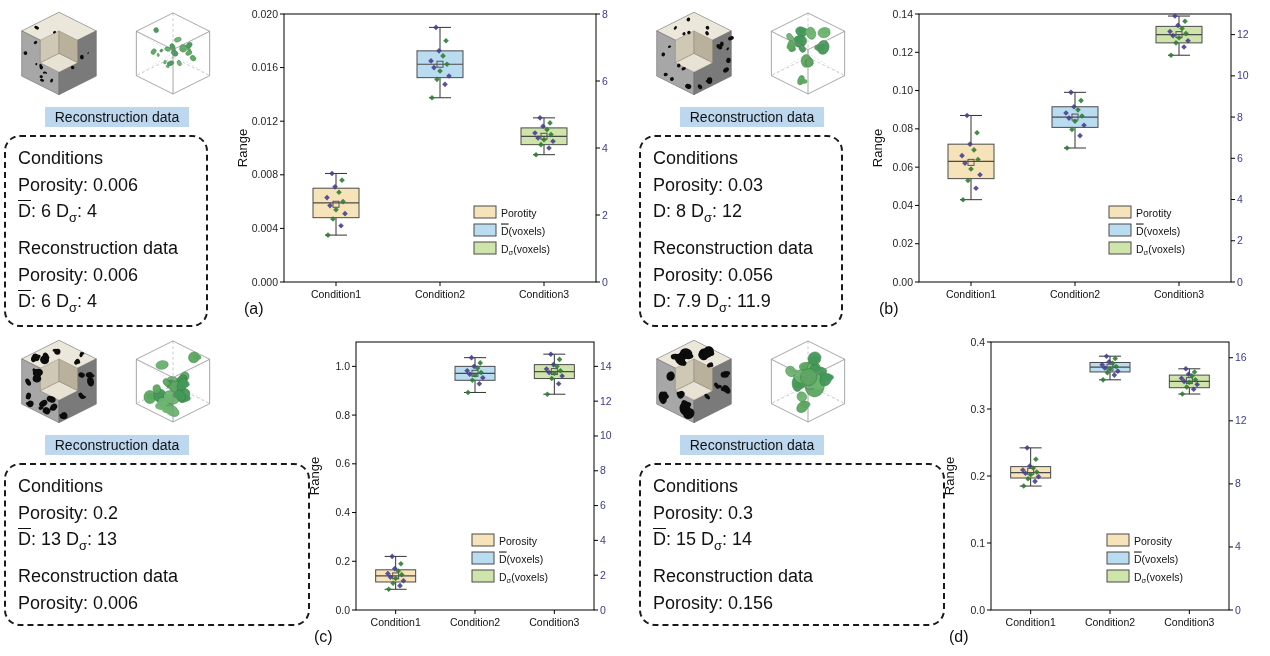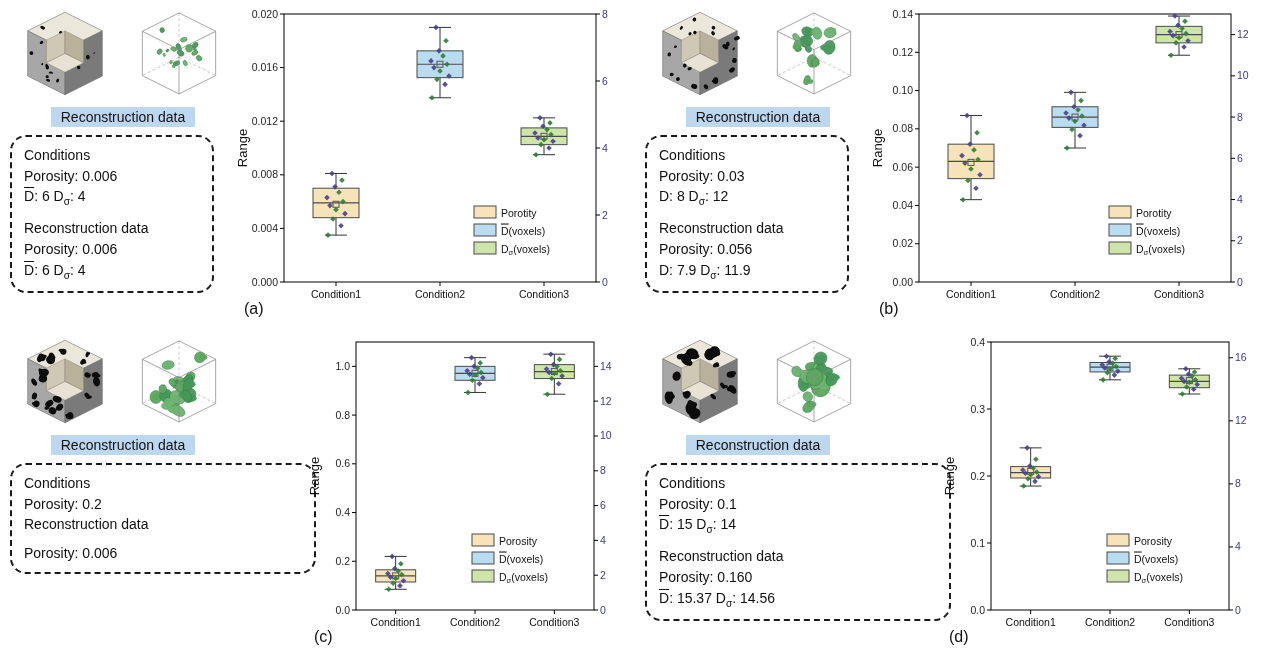--- a/index.html
+++ b/index.html
@@ -1,24 +1,24 @@
 <!DOCTYPE html>
 <html><head>
 <meta charset="utf-8">
 <style>
   html,body{margin:0;padding:0;background:#fff;}
   body{width:1270px;height:656px;font-family:"Liberation Sans",sans-serif;color:#111;overflow:hidden;}
   svg{font-family:"Liberation Sans",sans-serif;}
   .figure{display:grid;grid-template-columns:635px 635px;grid-template-rows:328px 328px;width:1270px;height:656px;}
   .panel{position:relative;overflow:hidden;}
-  .left-col{position:absolute;left:10px;top:4px;width:226px;}
+  .left-col{position:absolute;left:4px;top:4px;width:226px;}
   .cubes{display:flex;gap:5px;align-items:flex-start;}
   .cube-svg{display:block;}
   .recon-label{background:#bdd7ee;font-size:14px;padding:2px 10px;width:max-content;margin:6px auto 8px;}
-  .cond-box{border:2.2px dashed #1a1a1a;border-radius:16px;padding:8px 12px;font-size:14px;line-height:1.48;background:#fff;}
+  .cond-box{border:2.2px dashed #1a1a1a;border-radius:16px;padding:8px 12px;font-size:18px;line-height:1.48;background:#fff;}
   .panel:nth-child(1) .cond-box,.panel:nth-child(2) .cond-box{width:176px;}
   .panel:nth-child(3) .cond-box,.panel:nth-child(4) .cond-box{width:278px;}
   .cond-line{white-space:nowrap;}
   .cond-box .cond-line:nth-child(4){margin-top:8px;}
   .ov{text-decoration:overline;}
   sub{font-size:0.72em;}
   .plot-wrap{position:absolute;top:4px;}
   .panel:nth-child(1) .plot-wrap,.panel:nth-child(2) .plot-wrap{left:234px;}
   .panel:nth-child(3) .plot-wrap,.panel:nth-child(4) .plot-wrap{left:306px;}
   .panel-tag{position:absolute;bottom:10px;font-size:16px;color:#111;}
@@ -485,20 +485,21 @@
             <line x1="56" y1="46" x2="56" y2="92" stroke="#8c8c8c" stroke-width="0.8" fill="none"></line>
             <line x1="94" y1="27" x2="94" y2="73" stroke="#8c8c8c" stroke-width="0.8" fill="none"></line>
             <line x1="18" y1="73" x2="56" y2="92" stroke="#8c8c8c" stroke-width="0.8" fill="none"></line>
             <line x1="56" y1="92" x2="94" y2="73" stroke="#8c8c8c" stroke-width="0.8" fill="none"></line>
           </svg>
       </div>
       <div class="recon-label">Reconstruction data</div>
       <div class="cond-box" id="cond-2">
           <div class="cond-line">Conditions</div>
           <div class="cond-line">Porosity: 0.2</div>
+          <div class="cond-line"><span class="ov">D</span>: 13 D<sub>σ</sub>: 13</div>
           <div class="cond-line">Reconstruction data</div>
           <div class="cond-line">Porosity: 0.006</div>
         </div>
     </div>
     <div class="plot-wrap">
       <svg class="chart-svg" id="chart-2" viewBox="0 0 324 308" width="324" height="308">
           <rect x="50" y="10" width="238" height="268" fill="none" stroke="#000" stroke-width="1"></rect>
           <line x1="46" y1="278" x2="50" y2="278" stroke="#000" stroke-width="1"></line>
           <text x="44" y="281.5" text-anchor="end" font-size="10.5" fill="#1f1f1f"><tspan>0.0</tspan></text>
           <line x1="46" y1="229.27272727272725" x2="50" y2="229.27272727272725" stroke="#000" stroke-width="1"></line>
@@ -691,25 +692,24 @@
             <line x1="18" y1="27" x2="18" y2="73" stroke="#8c8c8c" stroke-width="0.8" fill="none"></line>
             <line x1="56" y1="46" x2="56" y2="92" stroke="#8c8c8c" stroke-width="0.8" fill="none"></line>
             <line x1="94" y1="27" x2="94" y2="73" stroke="#8c8c8c" stroke-width="0.8" fill="none"></line>
             <line x1="18" y1="73" x2="56" y2="92" stroke="#8c8c8c" stroke-width="0.8" fill="none"></line>
             <line x1="56" y1="92" x2="94" y2="73" stroke="#8c8c8c" stroke-width="0.8" fill="none"></line>
           </svg>
       </div>
       <div class="recon-label">Reconstruction data</div>
       <div class="cond-box" id="cond-3">
           <div class="cond-line">Conditions</div>
-          <div class="cond-line">Porosity: 0.1</div>
+          <div class="cond-line">Porosity: 0.3</div>
           <div class="cond-line"><span class="ov">D</span>: 15 D<sub>σ</sub>: 14</div>
           <div class="cond-line">Reconstruction data</div>
-          <div class="cond-line">Porosity: 0.160</div>
-          <div class="cond-line"><span class="ov">D</span>: 15.37 D<sub>σ</sub>: 14.56</div>
+          <div class="cond-line">Porosity: 0.156</div>
         </div>
     </div>
     <div class="plot-wrap">
       <svg class="chart-svg" id="chart-3" viewBox="0 0 324 308" width="324" height="308">
           <rect x="50" y="10" width="238" height="268" fill="none" stroke="#000" stroke-width="1"></rect>
           <line x1="46" y1="278" x2="50" y2="278" stroke="#000" stroke-width="1"></line>
           <text x="44" y="281.5" text-anchor="end" font-size="10.5" fill="#1f1f1f"><tspan>0.0</tspan></text>
           <line x1="46" y1="211" x2="50" y2="211" stroke="#000" stroke-width="1"></line>
           <text x="44" y="214.5" text-anchor="end" font-size="10.5" fill="#1f1f1f"><tspan>0.1</tspan></text>
           <line x1="46" y1="144" x2="50" y2="144" stroke="#000" stroke-width="1"></line>

